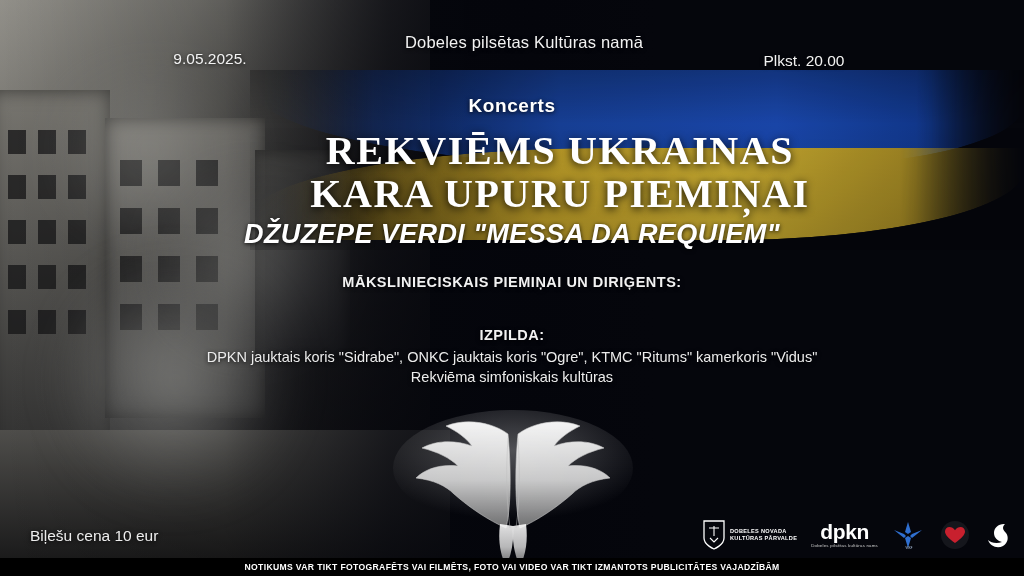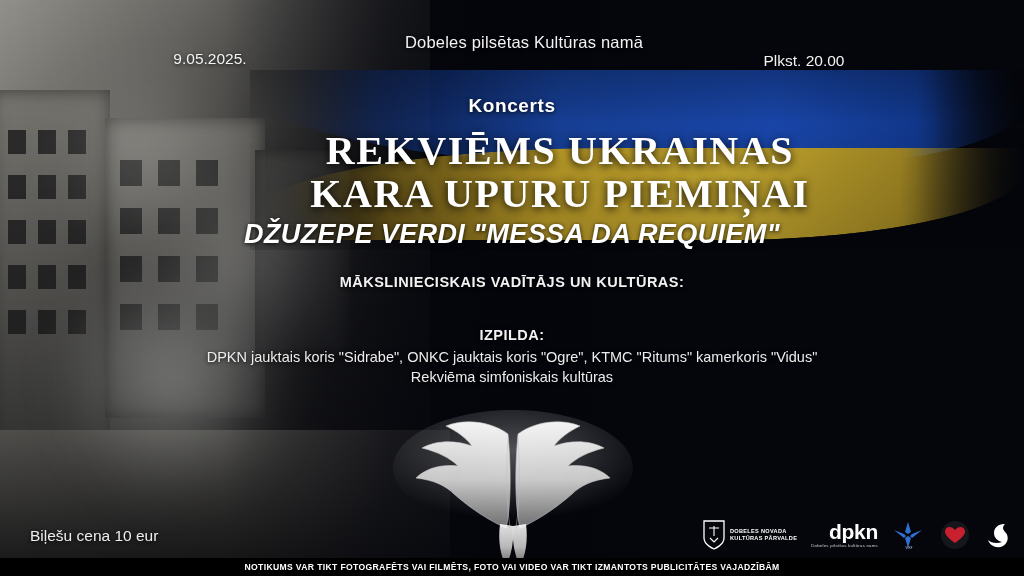--- a/index.html
+++ b/index.html
@@ -290,21 +290,21 @@
 
   <div class="txt venue">Dobeles pilsētas Kultūras namā</div>
   <div class="txt date">9.05.2025.</div>
   <div class="txt time">Plkst. 20.00</div>
 
   <div class="txt koncerts">Koncerts</div>
   <div class="txt title title-1">REKVIĒMS UKRAINAS</div>
   <div class="txt title title-2">KARA UPURU PIEMIŅAI</div>
   <div class="txt subtitle">DŽUZEPE VERDI "MESSA DA REQUIEM"</div>
 
-  <div class="txt lbl-conductor">MĀKSLINIECISKAIS VADĪTĀJS UN KULTŪRAS:</div>
+  <div class="txt lbl-conductor">MĀKSLINIECISKAIS PIEMIŅAI UN DIRIĢENTS:</div>
 
   <div class="txt lbl-performers">IZPILDA:</div>
   <div class="txt perf-line perf-1">DPKN jauktais koris "Sidrabe", ONKC jauktais koris "Ogre", KTMC "Ritums" kamerkoris "Vidus"</div>
   <div class="txt perf-line perf-2">Rekviēma simfoniskais kultūras</div>
 
   <div class="txt price">Biļešu cena 10 eur</div>
 
   <div class="wings">
     <svg width="250" height="160" viewBox="0 0 250 160" xmlns="http://www.w3.org/2000/svg">
       <defs>
@@ -337,21 +337,21 @@
       <svg width="22" height="30" viewBox="0 0 22 30" xmlns="http://www.w3.org/2000/svg">
         <path d="M1 1 H21 V18 C21 25 11 29 11 29 C11 29 1 25 1 18 Z" fill="none" stroke="#ffffff" stroke-width="1.3"></path>
         <path d="M6 8 H16 M11 6 V16 M7 18 L11 22 L15 18" fill="none" stroke="#ffffff" stroke-width="1.1"></path>
       </svg>
       <div>
         <div class="logo-crest-txt">DOBELES NOVADA</div>
         <div class="logo-crest-txt">KULTŪRAS PĀRVALDE</div>
       </div>
     </div>
 
-    <div class="logo" style="flex-direction:column; align-items:flex-end; gap:1px;">
+    <div class="logo" style="flex-direction:column; align-items:center; gap:1px;">
       <div class="logo-dpkn">dpkn</div>
       <div class="logo-dpkn-sub">Dobeles pilsētas kultūras nams</div>
     </div>
 
     <div class="logo">
       <svg width="34" height="30" viewBox="0 0 34 30" xmlns="http://www.w3.org/2000/svg">
         <g fill="#2f6fd0">
           <path d="M16 2 L19 12 L16 14 L13 12 Z"></path>
           <path d="M30 10 L20 14 L18 16 L20 18 Z"></path>
           <path d="M2 10 L12 14 L14 16 L12 18 Z"></path>

